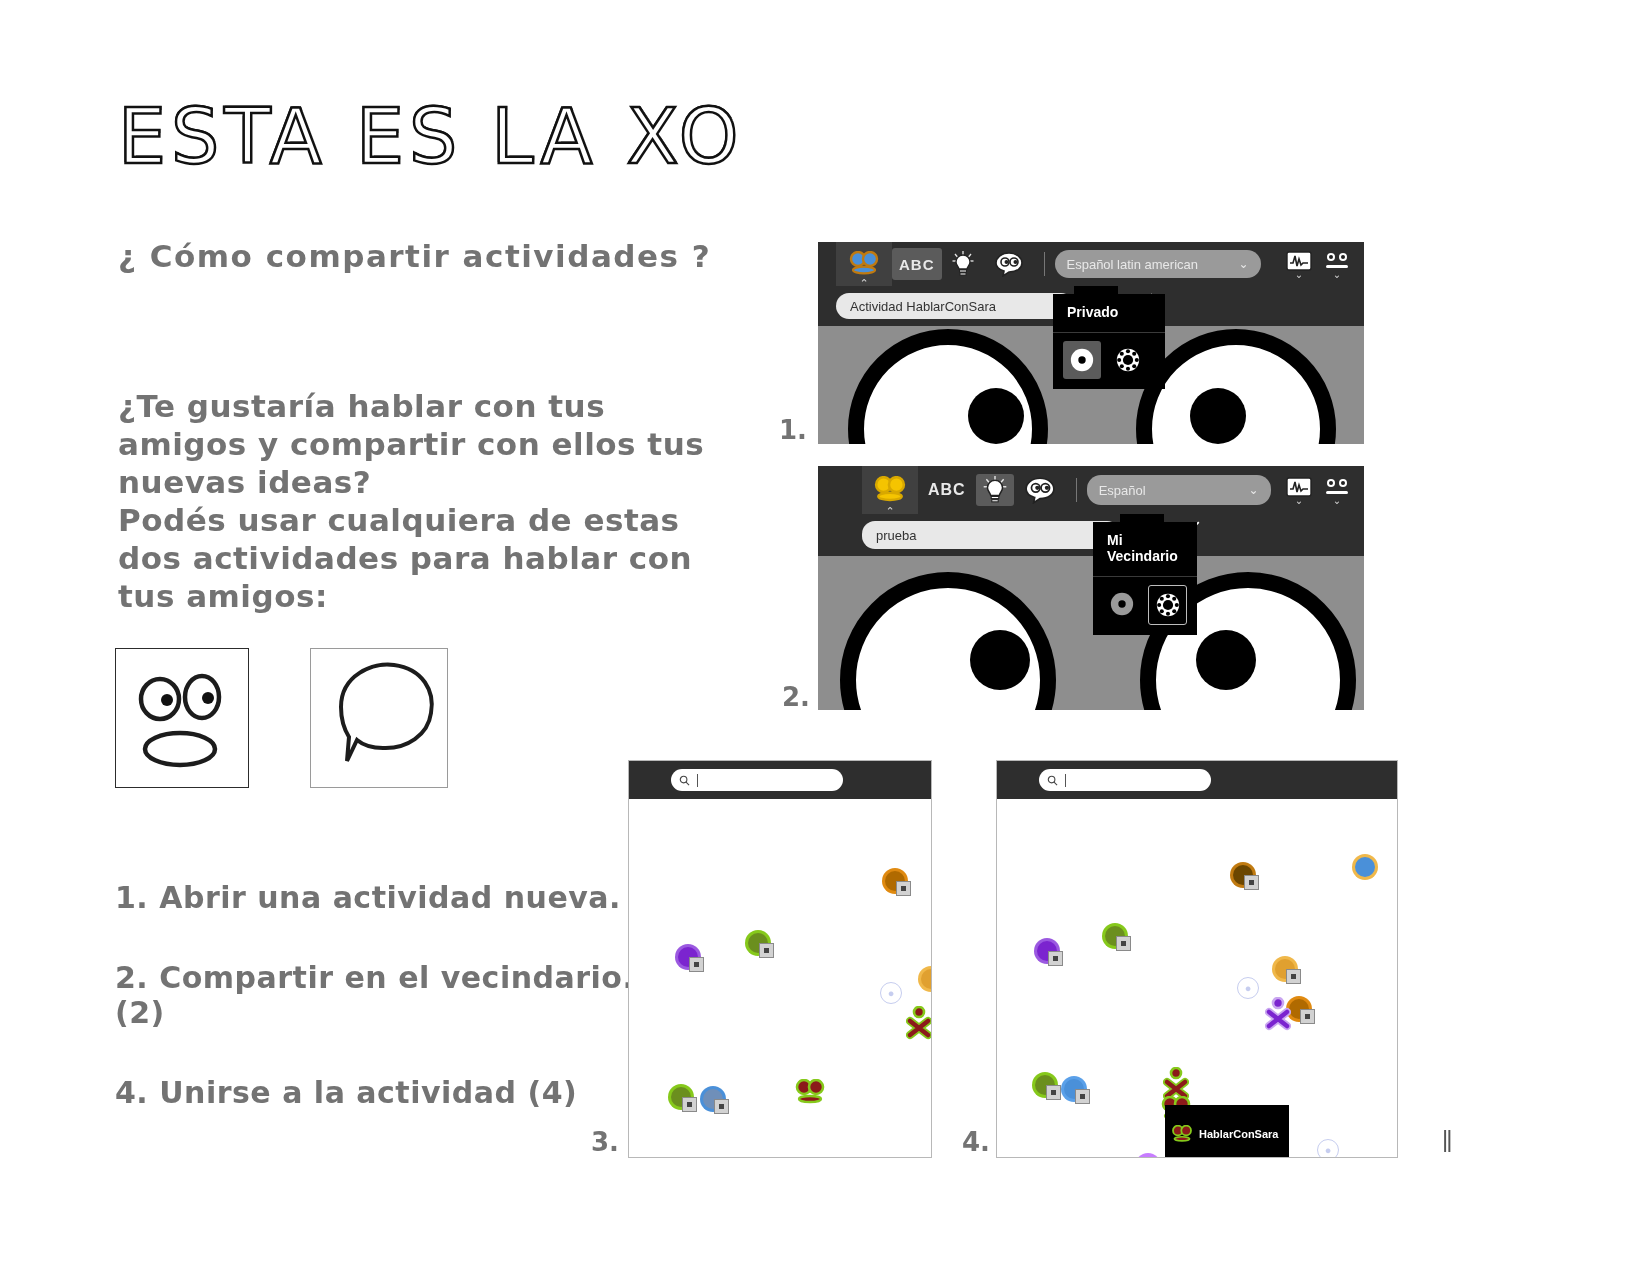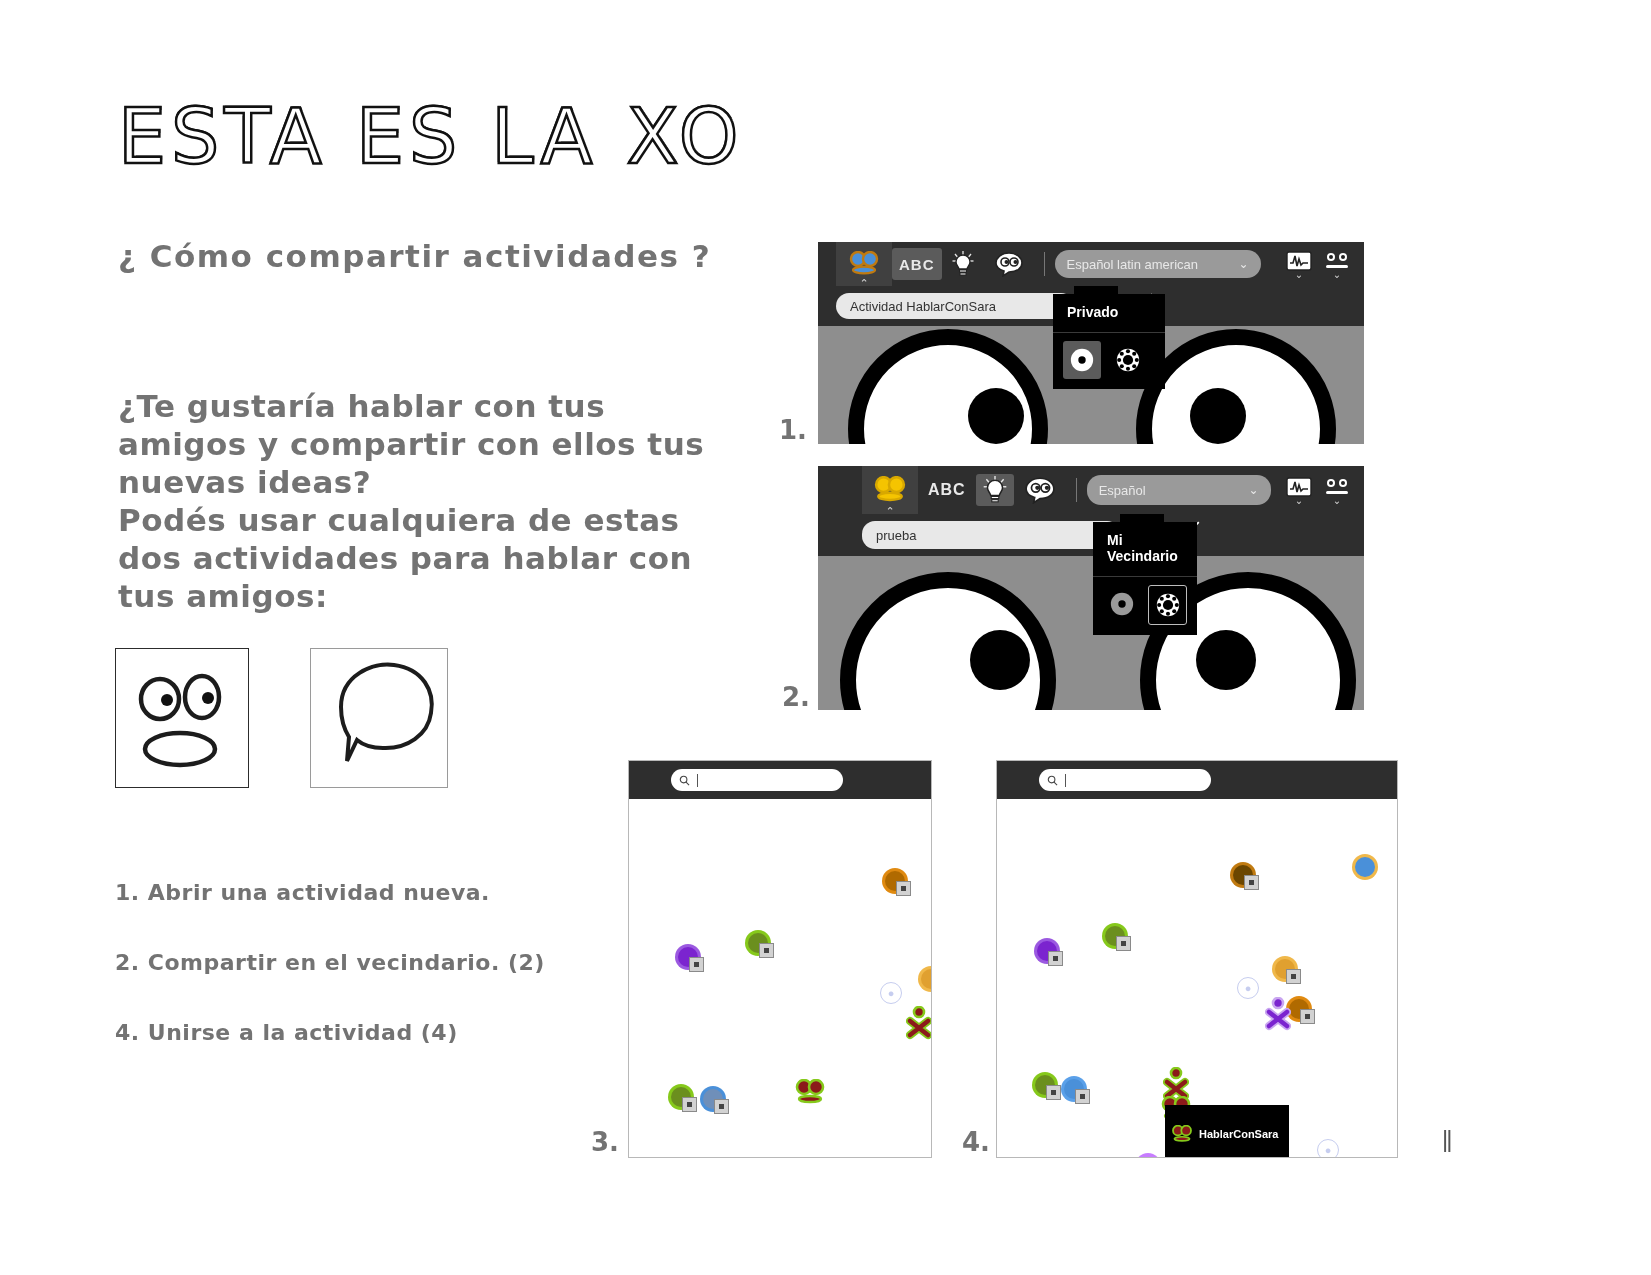--- a/index.html
+++ b/index.html
@@ -26,21 +26,21 @@
   #para1{position:absolute;left:118px;top:388px;font-size:31px;line-height:1.22;letter-spacing:.5px;width:600px;}
   #para2{position:absolute;left:118px;top:502px;font-size:31px;line-height:1.22;letter-spacing:.5px;width:600px;}
 
   
   .draw-box{position:absolute;background:#fff;border:1.5px solid #2c2c2c;}
   #box-face{left:115px;top:648px;width:132px;height:138px;}
   #box-bubble{left:310px;top:648px;width:136px;height:138px;border-color:#9a9a9a;}
 
   
   #steps{position:absolute;left:115px;top:880px;width:560px;}
-  #steps .step{font-size:22px;letter-spacing:.5px;margin-bottom:45px;}
+  #steps .step{font-size:30px;letter-spacing:.5px;margin-bottom:45px;}
 
   
   .panel-num{position:absolute;font-size:26px;}
   #num1{left:779px;top:415px;}
   #num2{left:782px;top:682px;}
   #num3{left:591px;top:1127px;}
   #num4{left:962px;top:1127px;}
   #edge-mark{position:absolute;left:1442px;top:1125px;font-size:24px;color:#555;letter-spacing:-2px;}
 
   

